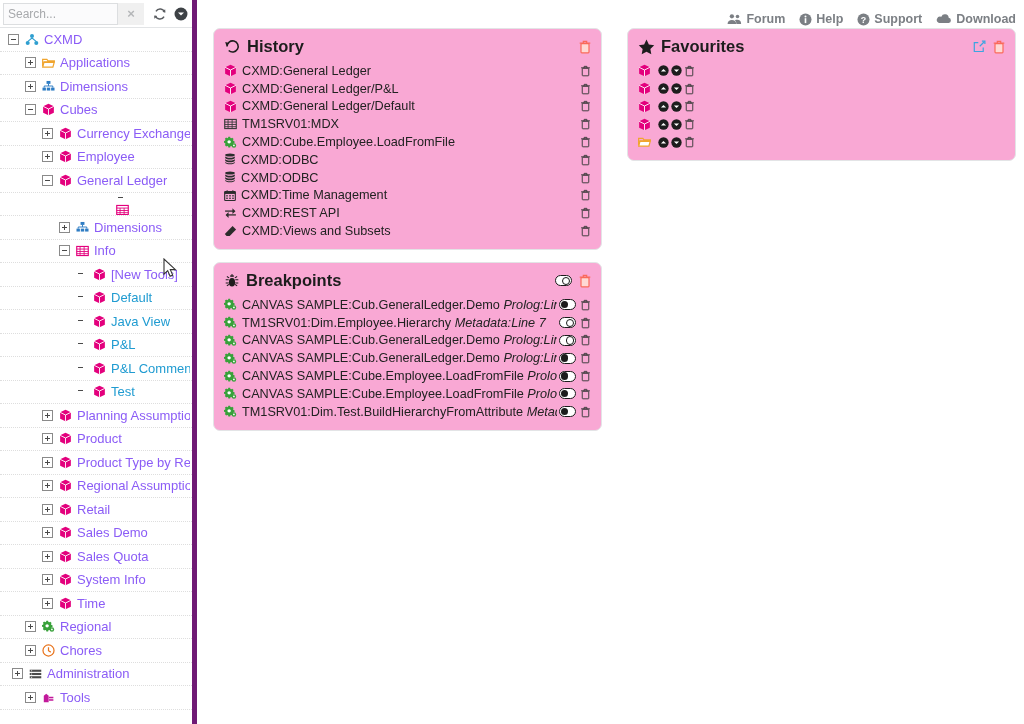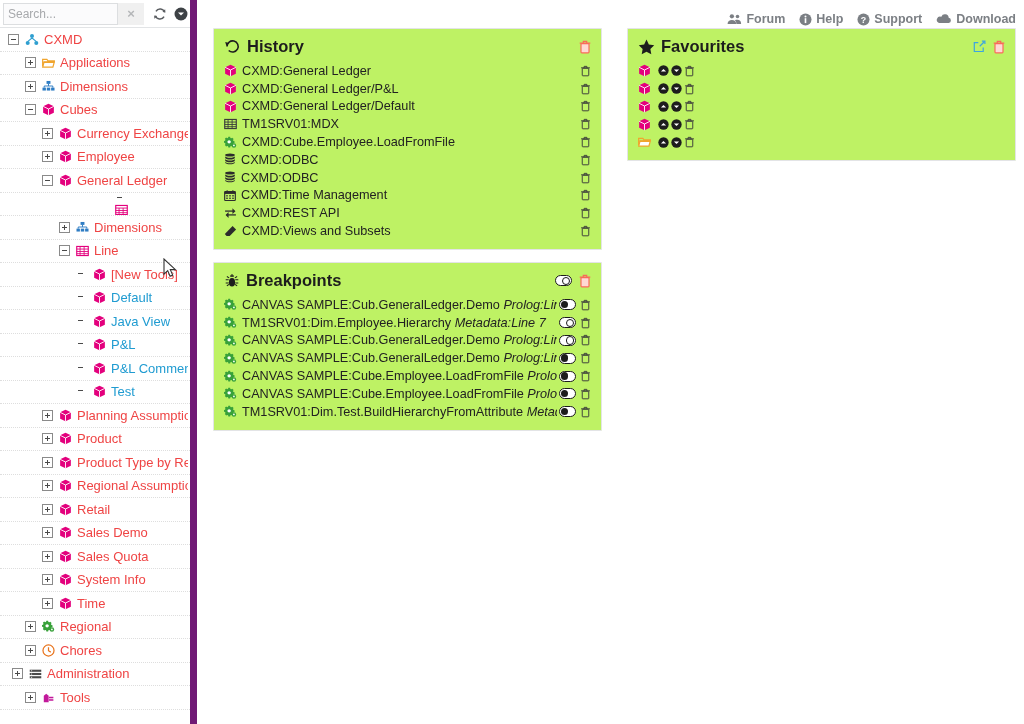--- a/index.html
+++ b/index.html
@@ -23,21 +23,21 @@
     display: flex; align-items: center; gap: 4px;
     color: #7b7f84; text-decoration: none;
     font-size: 12.5px; font-weight: 600;
   }
   .topnav .ico { display: inline-flex; align-items: center; }
 
   
   .sidebar {
     position: absolute; left: 0; top: 0;
     width: 197px; height: 724px;
-    border-right: 7px solid #701a75;
+    border-right: 5px solid #701a75;
     background: #fff;
     overflow: hidden;
   }
   .searchbar {
     position: relative;
     height: 28px;
     display: flex; align-items: center;
     border-bottom: 1px solid #e2e4e6;
     background: #fff;
   }
@@ -87,28 +87,28 @@
     left: 2px; top: 4px; width: 5px; height: 1px; background: #4a4a4a;
   }
   .node .twisty.plus::after {
     content: ""; position: absolute;
     left: 4px; top: 2px; width: 1px; height: 5px; background: #4a4a4a;
   }
   .node .twisty.none { border: none; background: transparent; }
   .node .ico { flex: 0 0 auto; display: inline-flex; align-items: center; margin-right: 5px; }
   .node .lbl { overflow: hidden; }
   .node .lbl.link { color: #1f9bd1; }
-  .node .lbl.dark { color: #ef4444; text-align: right; }
+  .node .lbl.dark { color: #8b5cf6; text-align: right; }
 
   
   .panel {
     position: absolute;
-    background: #bef264;
+    background: #f9a8d4;
     border: 1px solid #e3e4e6;
-    border-radius: 1px;
+    border-radius: 7px;
     padding: 8px 10px 9px 10px;
   }
   .panel-head {
     display: flex; align-items: center;
     font-size: 16.5px; font-weight: bold; color: #1d1d1d;
     margin-bottom: 6px;
   }
   .panel-head .ico { margin-right: 6px; display: inline-flex; align-items: center; }
   .panel-head .title { flex: 1 1 auto; }
   .panel-head .acts { display: flex; align-items: center; gap: 7px; }
@@ -324,21 +324,21 @@
           <span class="lbl dark">Dimensions</span>
         </div>
         <div class="node" style="padding-left: 59px;">
           <span class="twisty "></span>
           <span class="ico">
             <svg width="13" height="12" viewBox="0 0 16 14">
               <rect x="0.9" y="1.4" width="14.2" height="11.2" fill="none" stroke="#e3007d" stroke-width="1.4"></rect>
               <path d="M0.9 4.6h14.2M0.9 7.6h14.2M0.9 10.3h14.2M5 1.4v11.2M10 1.4v11.2" stroke="#e3007d" stroke-width="1.1"></path>
             </svg>
           </span>
-          <span class="lbl dark">Line</span>
+          <span class="lbl dark">Info</span>
         </div>
         <div class="node" style="padding-left: 76px;">
           <span class="twisty none"></span>
           <span class="ico">
             <svg width="13" height="13" viewBox="0 0 16 16">
               <path d="M8 0.8l6.6 3.3v7.8L8 15.2 1.4 11.9V4.1z" fill="#e3007d"></path>
               <path d="M1.4 4.1L8 7.4l6.6-3.3" fill="none" stroke="#fff" stroke-width="1.1"></path>
               <path d="M8 7.4v7.8" stroke="#fff" stroke-width="1.1" fill="none"></path>
             </svg>
           </span>

